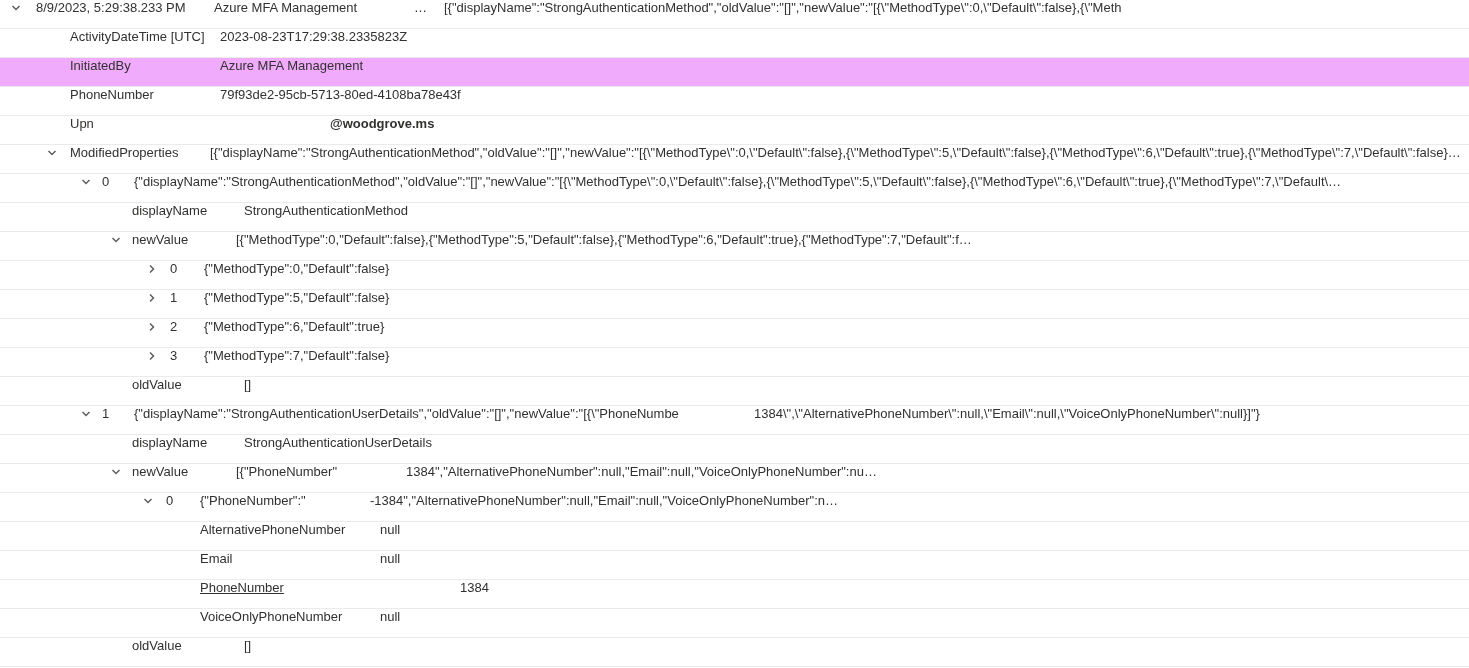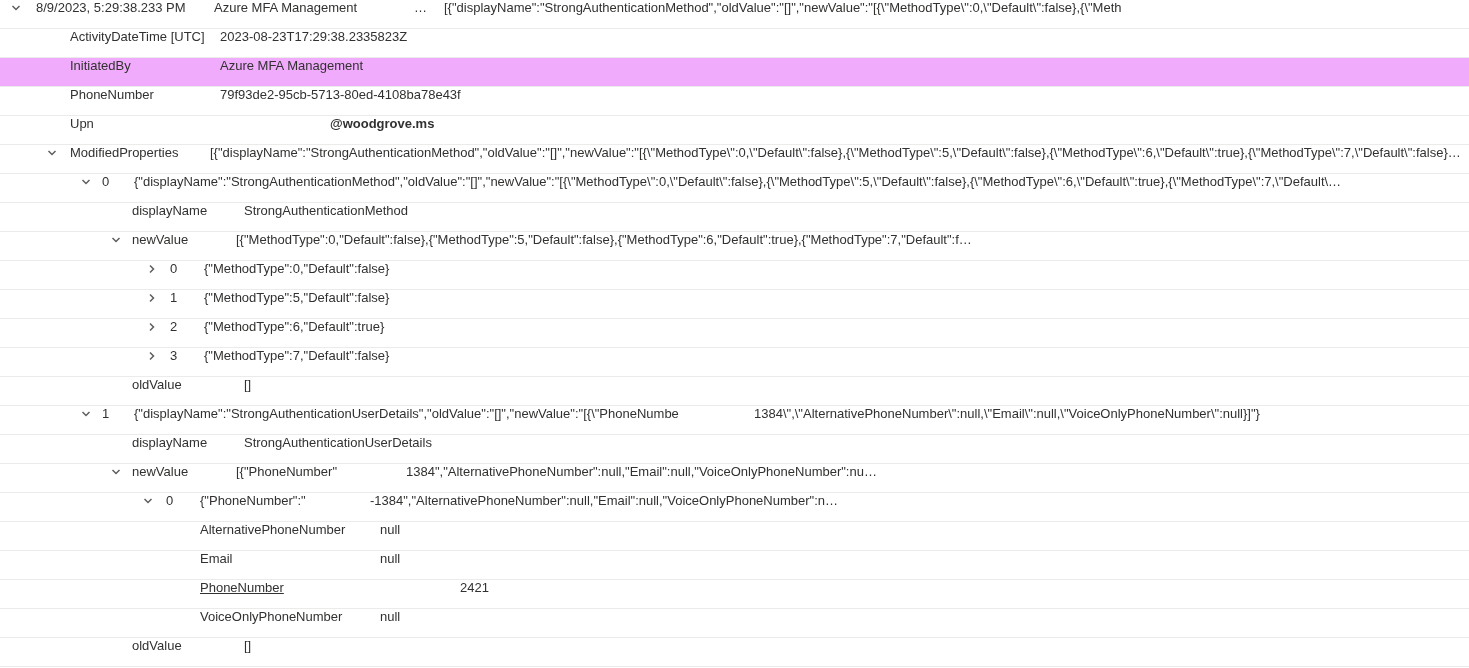--- a/index.html
+++ b/index.html
@@ -226,21 +226,21 @@
   <span class="cell">null</span>
 </div>
 <div class="row">
   <span style="width:200px; flex-shrink:0;"></span>
   <span class="cell" style="width:180px;">Email</span>
   <span class="cell">null</span>
 </div>
 <div class="row">
   <span style="width:200px; flex-shrink:0;"></span>
   <span class="cell" style="width:180px;text-decoration:underline;">PhoneNumber</span>
-  <span class="cell" style="padding-left:80px;">2421</span>
+  <span class="cell" style="padding-left:80px;">1384</span>
 </div>
 <div class="row">
   <span style="width:200px; flex-shrink:0;"></span>
   <span class="cell" style="width:180px;">VoiceOnlyPhoneNumber</span>
   <span class="cell">null</span>
 </div>
 
 <div class="row">
   <span style="width:132px; flex-shrink:0;"></span>
   <span class="cell" style="width:112px;">oldValue</span>

